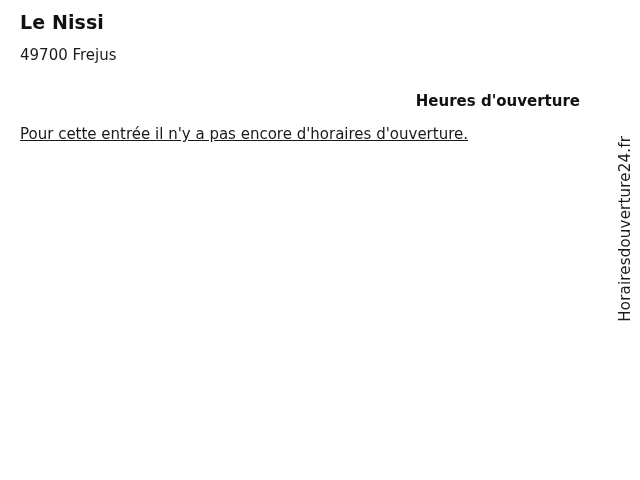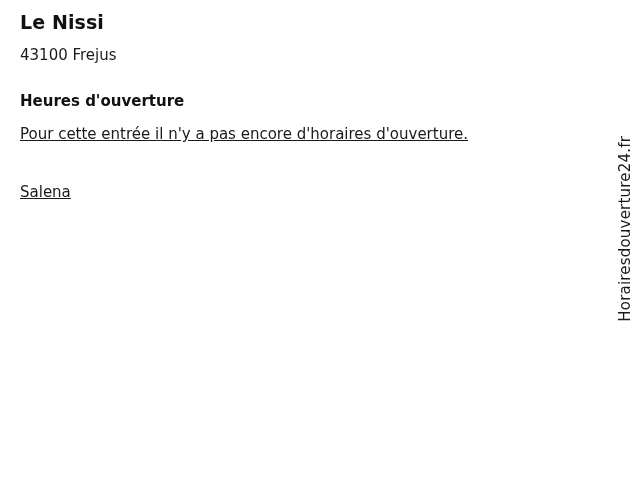--- a/index.html
+++ b/index.html
@@ -44,20 +44,21 @@
   }
   .address-line.first {
     padding-left: 4px;
   }
   .section-heading {
     font-size: 15px;
     font-weight: bold;
     line-height: 20px;
     margin: 0;
     color: #111111;
+    text-align: right;
   }
   .body-text {
     font-size: 15px;
     line-height: 22px;
     margin: 0;
     color: #1a1a1a;
     text-decoration: underline;
   }
   .spacer-lg {
     height: 24px;
@@ -81,34 +82,33 @@
 </head>
 <body>
 
 <div class="page">
 
   <div class="content">
 
     <h1 class="title">Le Nissi</h1>
 
 
-    <p class="address-line">43100 Frejus</p>
+    <p class="address-line">49700 Frejus</p>
 
     <div class="spacer-lg"></div>
 
     <h2 class="section-heading">Heures d'ouverture</h2>
 
     <div class="spacer-sm"></div>
 
     <p class="body-text">Pour cette entrée il n'y a pas encore d'horaires d'ouverture.</p>
 
     <div class="spacer-lg"></div>
 
 
     <div class="spacer-sm"></div>
 
-    <p class="body-text">Salena</p>
 
   </div>
 
   <div class="watermark">Horairesdouverture24.fr</div>
 
 </div>
 
 </body></html>

